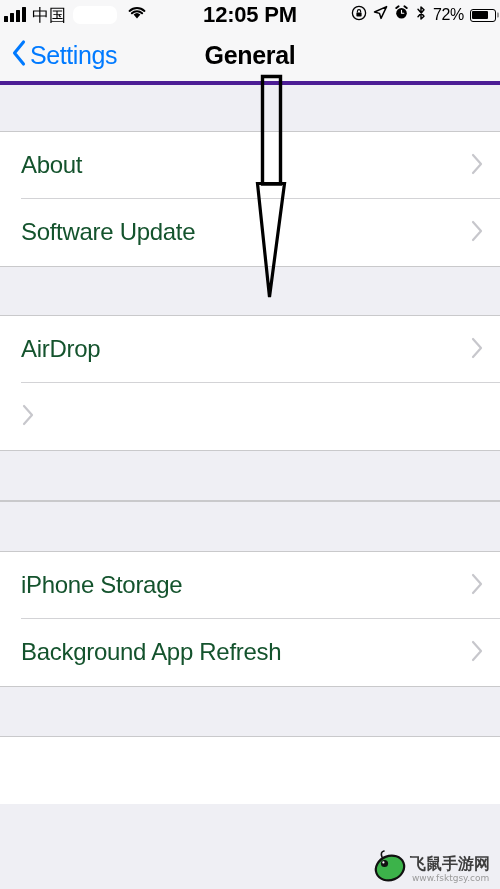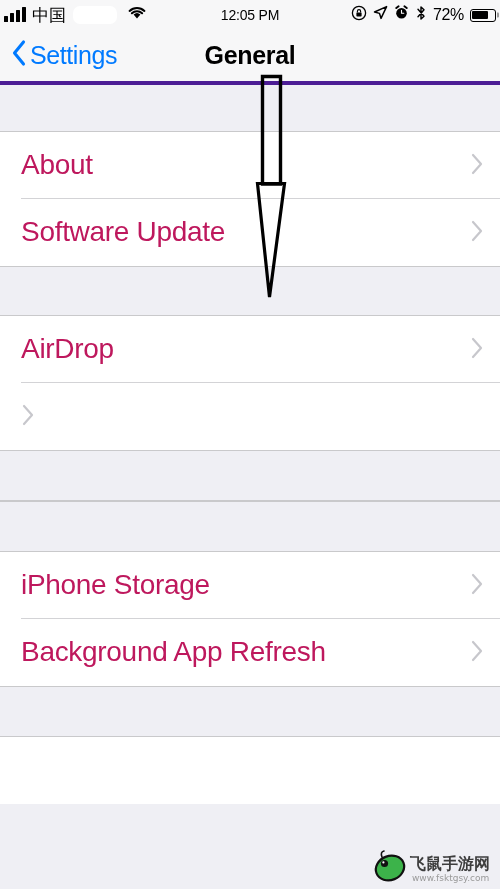--- a/index.html
+++ b/index.html
@@ -74,22 +74,22 @@
     border-radius: 7px;
     vertical-align: middle;
     margin-left: 1px;
   }
   .wifi-icon { margin-left: 4px; display:block; }
 
   .status-center {
     position: absolute;
     left: 0; right: 0;
     text-align: center;
-    font-size: 14px;
-    font-weight: 400;
+    font-size: 22px;
+    font-weight: 700;
     letter-spacing: -0.2px;
     pointer-events: none;
   }
   .status-right {
     margin-left: auto;
     display: flex;
     align-items: center;
     gap: 6px;
     z-index: 2;
   }
@@ -173,22 +173,22 @@
     height: 67px;
     display: flex;
     align-items: center;
     background: #ffffff;
     padding-left: 21px;
     padding-right: 16px;
     box-sizing: border-box;
     cursor: pointer;
   }
   .row .label {
-    font-size: 28px;
-    color: #be185d;
+    font-size: 24px;
+    color: #14532d;
     letter-spacing: -0.3px;
     flex: 1 1 auto;
     line-height: 1.1;
   }
   .chevron {
     flex: 0 0 auto;
     display: block;
   }
   .row-sep {
     position: absolute;

